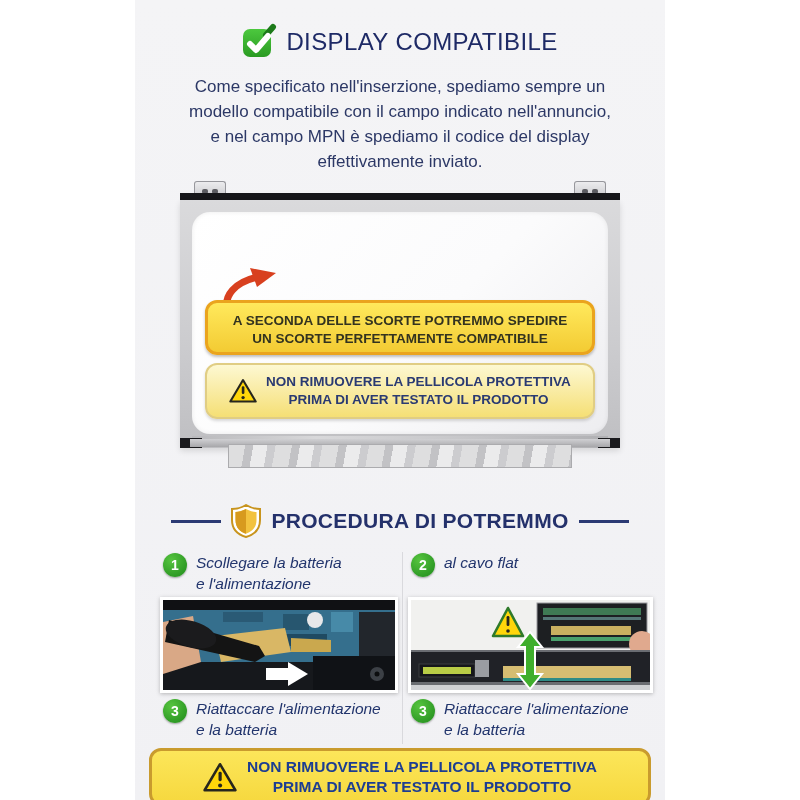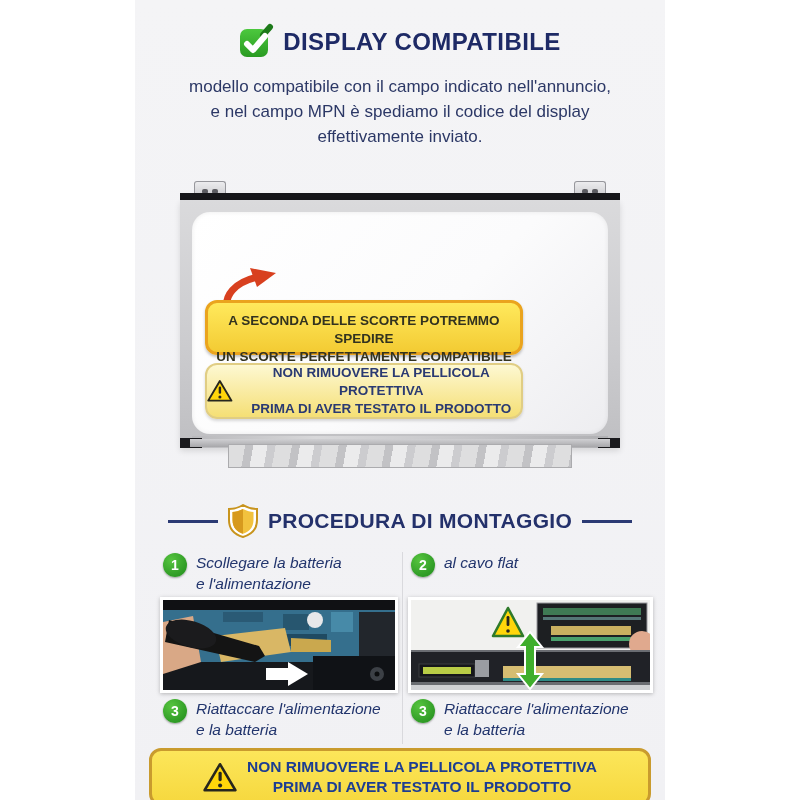--- a/index.html
+++ b/index.html
@@ -4,21 +4,21 @@
 <style>
   html,body{margin:0;padding:0;background:#ffffff;}
   .canvas{position:relative;width:800px;height:800px;margin:0 auto;background:#ffffff;
           overflow:hidden;font-family:"Liberation Sans",sans-serif;}
   .content-bg{position:absolute;left:135px;top:0;width:530px;height:800px;
           background:linear-gradient(180deg,#f4f4f6 0%,#f1f1f4 100%);}
 
   
   .header-row{position:absolute;left:135px;top:26px;width:530px;display:flex;
           align-items:center;justify-content:center;gap:12px;}
-  .page-title{font-size:24px;font-weight:bold;color:#1e2a66;letter-spacing:.4px;}
+  .page-title{font-size:24px;font-weight:normal;color:#1e2a66;letter-spacing:.4px;}
   .check-icon{width:32px;height:32px;overflow:visible;}
 
   .intro{position:absolute;left:135px;top:74px;width:530px;text-align:center;
           font-size:17px;color:#2c3866;line-height:25px;}
 
   
   .panel{position:absolute;left:180px;top:193px;width:440px;height:265px;}
   .bracket{position:absolute;top:-12px;width:30px;height:18px;border:1px solid #97979c;
           border-bottom:none;border-radius:3px 3px 0 0;
           background:linear-gradient(#ececee,#c6c6c9);display:flex;gap:4px;
@@ -36,21 +36,21 @@
           background:linear-gradient(90deg,#b9b9bc,#d8d8da 30%,#c4c4c7 70%,#b0b0b3);}
   .panel-corner{position:absolute;bottom:0;width:22px;height:10px;background:#1a1a1d;}
   .panel-corner.cl{left:0;} .panel-corner.cr{right:0;}
   .panel-bottombar{position:absolute;bottom:1px;left:10px;right:10px;height:8px;
           background:linear-gradient(#d0d0d3,#a7a7aa);}
   .panel-foil{position:absolute;bottom:-20px;left:48px;right:48px;height:22px;
           border:1px solid #ababae;
           background:repeating-linear-gradient(100deg,#dededf 0 16px,#c2c2c5 16px 24px,#ebebec 24px 38px,#cccccf 38px 46px);}
   .red-arrow{position:absolute;left:32px;top:74px;width:100px;height:46px;overflow:visible;}
 
-  .note{position:absolute;left:25px;width:318px;border-radius:12px;box-sizing:border-box;
+  .note{position:absolute;left:25px;width:390px;border-radius:12px;box-sizing:border-box;
           text-align:center;font-weight:bold;}
   .note1{top:107px;height:55px;border:3px solid #eaa41e;
           background:linear-gradient(180deg,#ffe95c,#f3cb33);
           color:#33331f;font-size:13.5px;line-height:18px;padding-top:9px;
           box-shadow:0 2px 3px rgba(0,0,0,.25);}
   .note2{top:170px;height:56px;border:2px solid #e0cd84;
           background:linear-gradient(180deg,#fdf8d2,#f5df75);
           color:#2a3a72;font-size:13.5px;line-height:18px;
           display:flex;align-items:center;justify-content:center;gap:9px;
           box-shadow:0 2px 3px rgba(0,0,0,.15);}
@@ -94,20 +94,21 @@
         </linearGradient>
       </defs>
       <rect x="1" y="3" width="28" height="28" rx="7" fill="url(#gch)"></rect>
       <path d="M24 9 L31 1" stroke="#1d7a1a" stroke-width="6" stroke-linecap="round" fill="none"></path>
       <path d="M8 18 L14 24 L26 10" stroke="#ffffff" stroke-width="6" stroke-linecap="round" stroke-linejoin="round" fill="none"></path>
     </svg>
     <div class="page-title">DISPLAY COMPATIBILE</div>
   </div>
 
   <div class="intro">
+    <div>Come specificato nell'inserzione, spediamo sempre un</div>
     <div>modello compatibile con il campo indicato nell'annuncio,</div>
     <div>e nel campo MPN è spediamo il codice del display</div>
     <div>effettivamente inviato.</div>
   </div>
 
   <div class="panel">
     <div class="bracket bl">
         <i></i>
         <i></i>
       </div>
@@ -153,21 +154,21 @@
     <svg width="30" height="34" viewBox="0 0 30 34">
       <defs>
           <clipPath id="shl">
             <rect x="0" y="0" width="15" height="34"></rect>
           </clipPath>
         </defs>
       <path d="M15 1 C 20 4 25 5 29 5 V16 C 29 26 22 31 15 33 C 8 31 1 26 1 16 V5 C 5 5 10 4 15 1 Z" fill="#ffffff" stroke="#c8941d" stroke-width="2"></path>
       <path d="M15 5 C 19 7 22.5 8 25.5 8 V16 C 25.5 24 20.5 28 15 29.7 C 9.5 28 4.5 24 4.5 16 V8 C 7.5 8 11 7 15 5 Z" fill="#f2c23e"></path>
       <path d="M15 5 C 19 7 22.5 8 25.5 8 V16 C 25.5 24 20.5 28 15 29.7 C 9.5 28 4.5 24 4.5 16 V8 C 7.5 8 11 7 15 5 Z" fill="#d79a1e" clip-path="url(#shl)"></path>
     </svg>
-    <div class="proc-title">PROCEDURA DI MONTAGGIO</div>
+    <div class="proc-title">PROCEDURA DI POTREMMO</div>
     <div class="hline"></div>
   </div>
 
   <div class="col-div"></div>
 
   <div class="step" style="left:163px;top:552px;">
     <div class="step-num">1</div>
     <div class="step-txt">
       <div>Scollegare la batteria</div>
       <div>e l'alimentazione</div>

